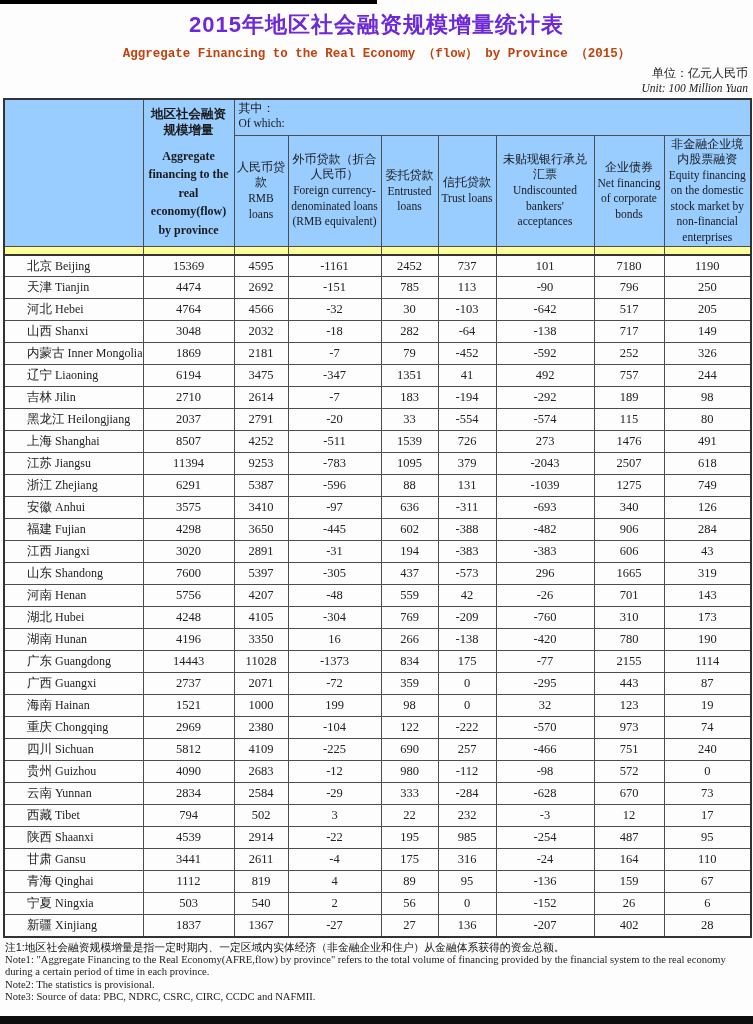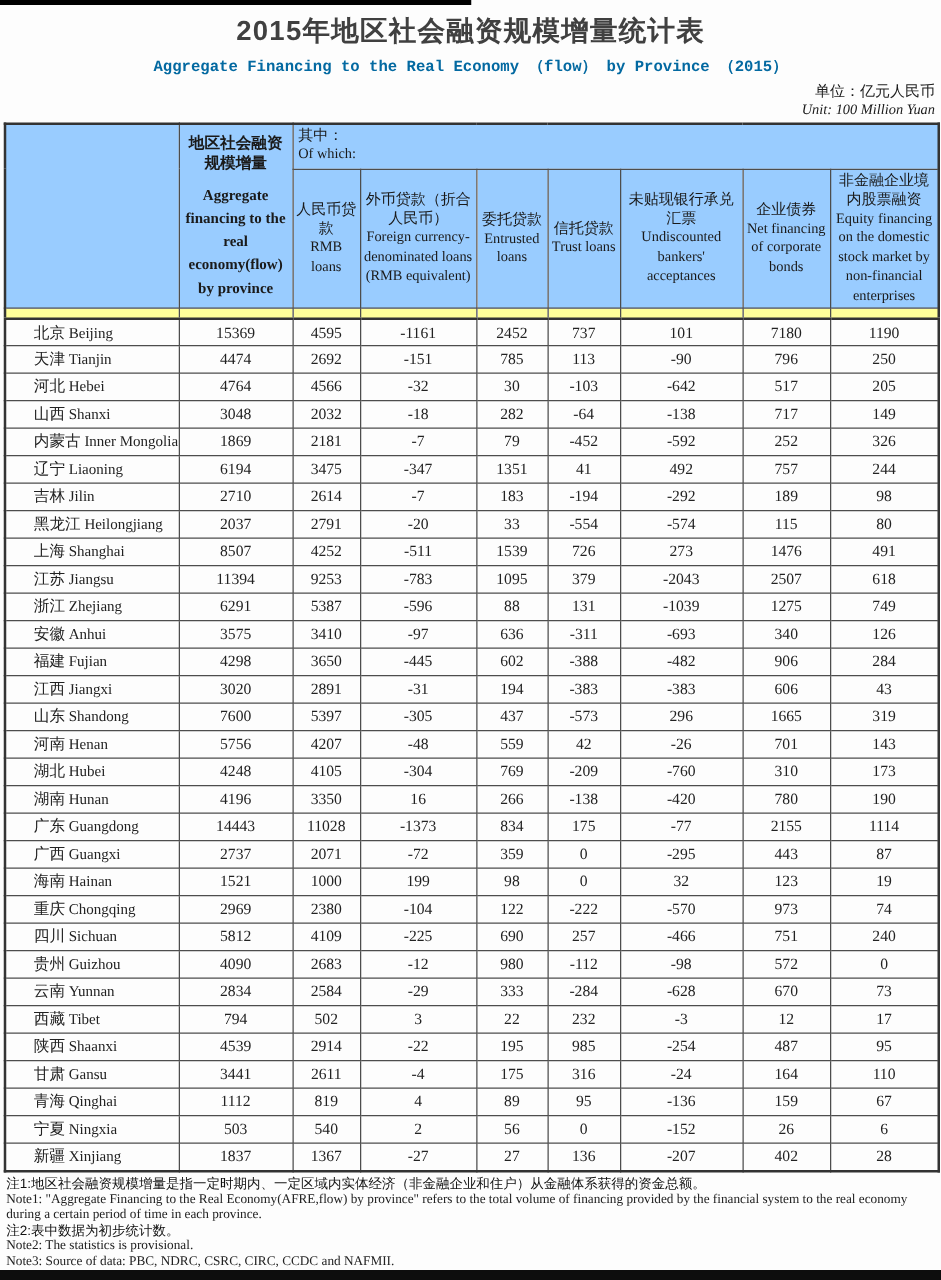--- a/index.html
+++ b/index.html
@@ -6,25 +6,25 @@
   html,body { margin:0; padding:0; background:#ffffff; }
   .page {
     position:relative; width:753px; height:1024px; background:#fdfdfd;
     overflow:hidden; font-family:"Liberation Sans", sans-serif; color:#1a1a1a;
   }
   .top-edge { position:absolute; top:0; left:0; width:377px; height:4px; background:#000; }
   .bottom-edge { position:absolute; bottom:0; left:0; width:753px; height:8px; background:#0d0d0d; }
 
   .title {
     margin-top:10px; text-align:center; font-size:22px; font-weight:bold;
-    letter-spacing:1px; color:#404040;
+    letter-spacing:1px; color:#6d28d9;
   }
   .subtitle {
     margin-top:5px; text-align:center; font-size:12.5px; font-weight:bold;
-    font-family:"Liberation Mono", monospace; color:#0369a1;
+    font-family:"Liberation Mono", monospace; color:#c2410c;
   }
   .unit-block { text-align:right; padding-right:5px; margin-top:4px; line-height:1.25; }
   .unit-zh { font-size:12px; }
   .unit-en { font-size:11.5px; font-family:"Liberation Serif", serif;font-style:italic; }
 
   table.afre {
     border-collapse:collapse; table-layout:fixed; width:747px; margin:3px 0 0 3px;
     border:2px solid #333;
   }
   th, td { border:1px solid #4d4d4d; padding:0 2px; overflow:hidden; }
@@ -474,20 +474,19 @@
           <td class="num">-207</td>
           <td class="num">402</td>
           <td class="num">28</td>
         </tr>
       </tbody>
   </table>
 
   <div class="notes">
     <div class="note-zh">注1:地区社会融资规模增量是指一定时期内、一定区域内实体经济（非金融企业和住户）从金融体系获得的资金总额。</div>
     <div class="note-en">Note1: "Aggregate Financing to the Real Economy(AFRE,flow) by province" refers to the total volume of financing provided by the financial system to the real economy during a certain period of time in each province.</div>
-    <div class="note-zh">注2:表中数据为初步统计数。</div>
     <div class="note-en">Note2: The statistics is provisional.</div>
     <div class="note-en">Note3: Source of data: PBC, NDRC, CSRC, CIRC, CCDC and NAFMII.</div>
 
   </div>
 
   <div class="bottom-edge"></div>
 </div>
 
 </body></html>

